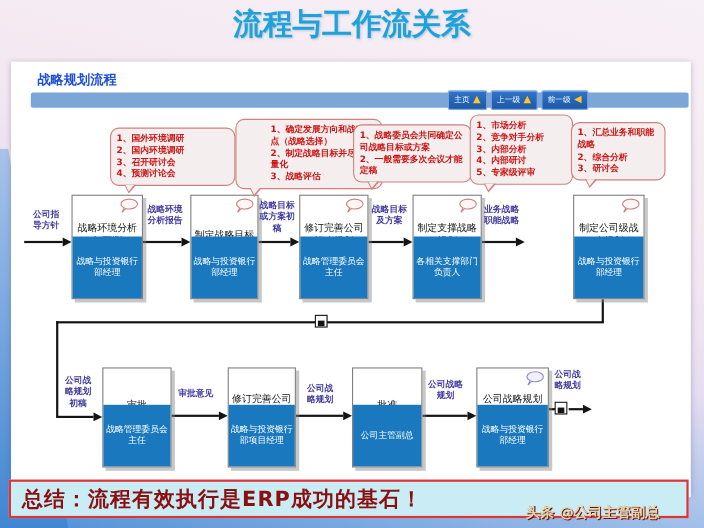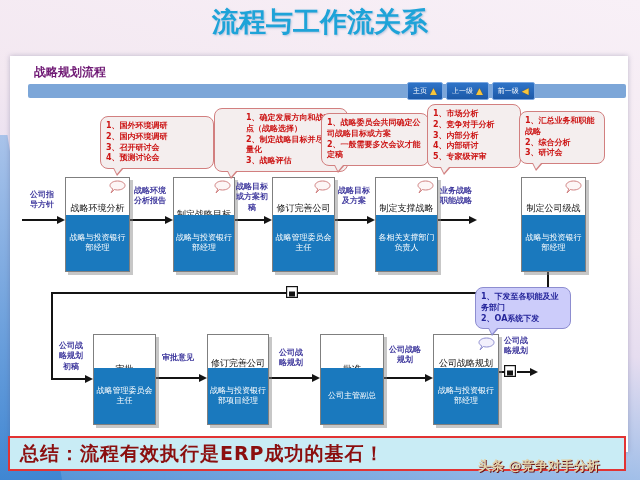--- a/index.html
+++ b/index.html
@@ -6,21 +6,21 @@
   .stage{position:relative;width:640px;height:480px;overflow:hidden;
     font-family:"DejaVu Sans",sans-serif;
     background:linear-gradient(195deg,#f8f0f7 0%,#f3e8f1 38%,#e6ddf0 55%,#9dbde8 75%,#4f90d6 100%);}
   .bg-wedge{position:absolute;left:0;top:135px;width:62px;height:345px;
     background:linear-gradient(180deg,#a9c3ea,#3f86d2);
     clip-path:polygon(0 0,12% 0,100% 100%,0 100%);}
   .title{position:absolute;left:0;top:4px;width:100%;text-align:center;margin:0;
     font-size:27px;font-weight:bold;color:#1ea3d8;text-shadow:1px 1px 2px rgba(120,160,200,.5);}
   .panel{position:absolute;left:10px;top:56px;width:618px;height:396px;background:#ffffff;
     box-shadow:0 0 5px rgba(80,80,120,.35);}
-  .panel-heading{position:absolute;left:24px;top:8px;font-size:12px;font-weight:bold;color:#701a75;text-align:center;}
+  .panel-heading{position:absolute;left:24px;top:8px;font-size:12px;font-weight:bold;color:#1d4ed8;text-align:center;}
   .blue-bar{position:absolute;left:18px;top:28px;width:598px;height:14px;background:#7ca6d8;border-radius:2px;}
   .nav{position:absolute;left:397px;top:26px;display:flex;gap:3px;}
   .navbtn{display:flex;align-items:center;gap:3px;height:16px;padding:0 5px;
     background:linear-gradient(180deg,#2f74c8,#1c59a8);border:1px solid #79a6e0;border-radius:2px;
     color:#fff;font-size:7px;cursor:pointer;}
   .navbtn .tri{color:#f6c53d;font-size:9px;line-height:1;text-shadow:0 0 1px #7a4b00;}
 
   .callout{position:absolute;background:#f4eeee;border:1px solid #d27f7f;border-radius:8px;
     color:#cc1414;font-size:8px;font-weight:bold;line-height:1.35;padding:4px 5px;
     white-space:pre-line;z-index:5;}
@@ -92,22 +92,20 @@
   <div class="callout" style="left:321px;top:113px;width:96px;">1、战略委员会共同确定公司战略目标或方案
 2、一般需要多次会议才能定稿</div>
   <div class="callout" style="left:427px;top:104px;width:82px;">1、市场分析
 2、竞争对手分析
 3、内部分析
 4、内部研讨
 5、专家级评审</div>
   <div class="callout" style="left:519px;top:111px;width:74px;">1、汇总业务和职能战略
 2、综合分析
 3、研讨会</div>
-  <div class="callout purple" style="left:475px;top:287px;width:84px;">1、下发至各职能及业务部门
-2、OA系统下发</div>
 
   <div class="harrow" style="left:22px;top:219px;width:35px;"></div>
   <div class="harrow" style="left:129px;top:219px;width:36px;"></div>
   <div class="harrow" style="left:234px;top:219px;width:30px;"></div>
   <div class="harrow" style="left:334px;top:219px;width:33px;"></div>
   <div class="harrow" style="left:436px;top:219px;width:33px;"></div>
   <div class="hl" style="left:540px;top:212px;width:9px;"></div>
   <div class="vl" style="left:547px;top:212px;height:81px;"></div>
   <div class="hl" style="left:51px;top:292px;width:498px;"></div>
   <div class="vl" style="left:51px;top:292px;height:87px;"></div>
@@ -201,14 +199,14 @@
     <svg class="bubble" viewBox="0 0 17 14">
         <path d="M8.5 1C12.6 1 16 3 16 5.5 16 8 12.6 10 8.5 10 7.4 10 6.3 9.8 5.4 9.5L2 13 3.9 9C2.2 8.1 1 6.9 1 5.5 1 3 4.4 1 8.5 1Z" fill="#f2f0fc" stroke="#8d8dd0"></path>
       </svg>
     <div class="plabel">公司战略规划发布</div>
     <div class="prole">战略与投资银行部经理</div>
   </div>
 
   <div class="banner">
     <span>总结：流程有效执行是ERP成功的基石！</span>
   </div>
-  <div class="watermark">头条 @竞争对手分析</div>
+  <div class="watermark">头条 @公司主管副总</div>
 </div>
 
 </body></html>

